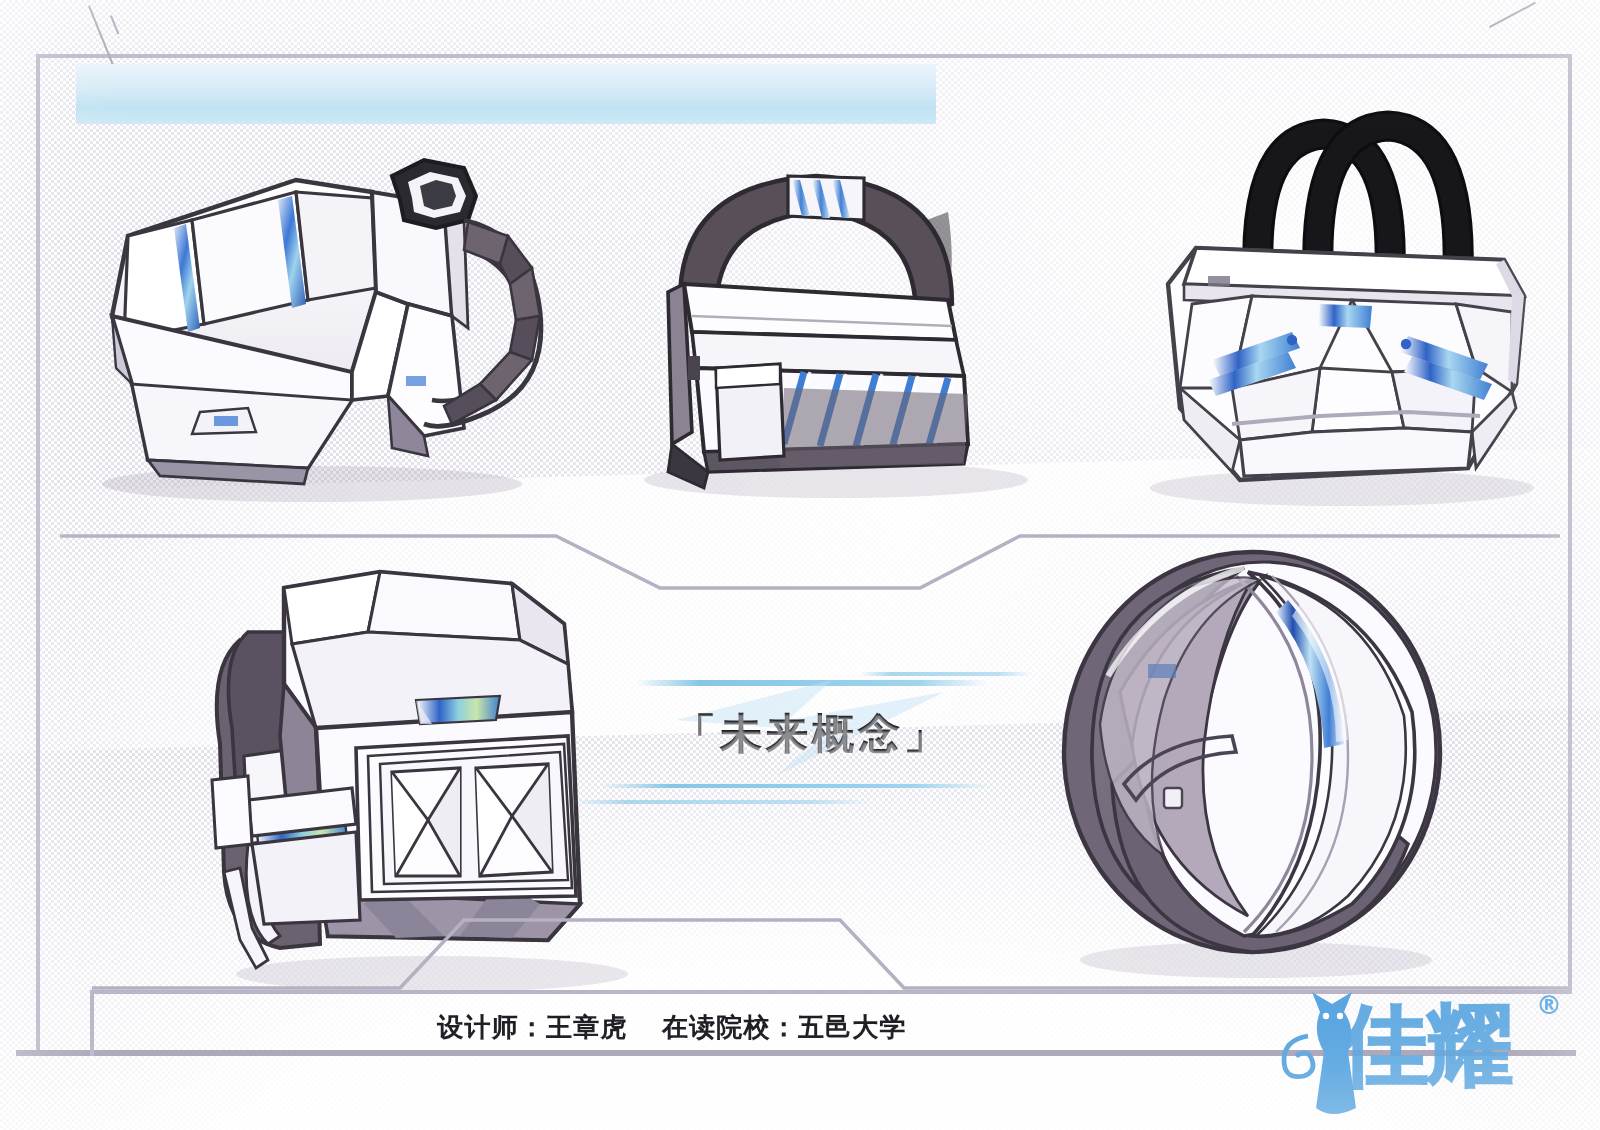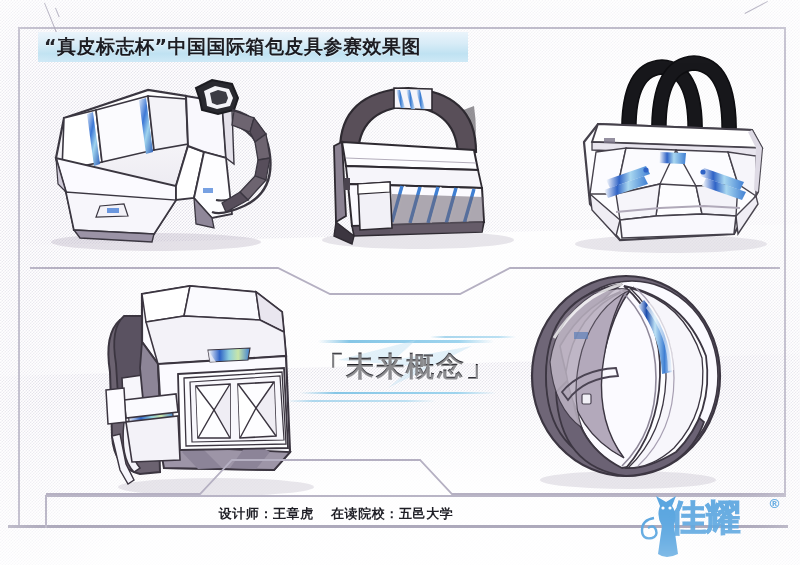--- a/index.html
+++ b/index.html
@@ -49,21 +49,21 @@
   .title-text{position:absolute;left:44px;top:33px;width:428px;height:28px;
     display:flex;align-items:center;letter-spacing:.5px;
     font-family:"DejaVu Sans","Liberation Sans",sans-serif;
     font-weight:bold;font-size:19px;color:#16161c;white-space:nowrap;
     text-shadow:0 1px 0 rgba(255,255,255,.45);}
 
   
   .concept{position:absolute;left:296px;top:344px;width:220px;height:46px;}
   .concept-text{position:absolute;inset:0;display:flex;align-items:center;justify-content:center;
     font-family:"DejaVu Sans","Liberation Sans",sans-serif;
-    font-weight:bold;font-size:28px;letter-spacing:2px;white-space:nowrap;
+    font-weight:bold;font-size:21px;letter-spacing:2px;white-space:nowrap;
     background:linear-gradient(180deg,#2b2b33 0%,#15151a 45%,#3a3a45 100%);
     -webkit-background-clip:text;background-clip:text;color:transparent;
     text-shadow:0 1px 1px rgba(255,255,255,.5);}
   .speedline{position:absolute;height:3px;border-radius:2px;
     background:linear-gradient(90deg,rgba(120,190,230,0) 0%,#86c6e6 18%,#9ed4ee 80%,rgba(150,210,235,0) 100%);}
   .sl1{left:318px;top:340px;width:176px;}
   .sl2{left:300px;top:392px;width:196px;height:2px;}
   .sl3{left:286px;top:400px;width:150px;height:2px;opacity:.65;}
   .sl4{left:430px;top:336px;width:86px;height:2px;opacity:.7;}
   .bolt{position:absolute;left:330px;top:330px;width:150px;height:66px;opacity:.5;}
@@ -71,21 +71,21 @@
   
   .credits{position:absolute;left:0;top:505px;width:672px;text-align:center;
     font-family:"DejaVu Sans","Liberation Sans",sans-serif;
     font-weight:bold;font-size:13px;color:#1b1b22;letter-spacing:.6px;white-space:nowrap;}
   .credits span{margin:0 6px;}
 
   
   .watermark{position:absolute;left:636px;top:492px;width:164px;height:72px;}
   .wm-text{position:absolute;left:34px;top:2px;
     font-family:"DejaVu Sans","Liberation Sans",sans-serif;
-    font-weight:bold;font-size:36px;color:#5aa6e0;opacity:.92;letter-spacing:-1px;
+    font-weight:bold;font-size:44px;color:#5aa6e0;opacity:.92;letter-spacing:-1px;
     -webkit-text-stroke:1px #5aa6e0;}
   .wm-reg{position:absolute;left:132px;top:4px;font-size:13px;color:#5aa6e0;font-weight:bold;}
 
   
   .bag{position:absolute;}
   .bag svg{display:block;overflow:visible;}
 </style>
 </head>
 <body>
 
@@ -321,21 +321,20 @@
   <div class="frame-line f-left"></div>
   <div class="frame-line f-right"></div>
   <div class="frame-line f-bot"></div>
   <div class="frame-line f-bot2"></div>
   <div class="frame-line f-left2"></div>
   <div class="corner-tick ct-a"></div>
   <div class="corner-tick ct-b"></div>
   <div class="corner-tick ct-c"></div>
 
   <div class="title-band"></div>
-  <div class="title-text">“真皮标志杯”中国国际箱包皮具参赛效果图</div>
 
   <div class="speedline sl4"></div>
   <div class="speedline sl1"></div>
   <svg class="bolt" viewBox="0 0 150 66">
     <path d="M8 30 L86 10 L64 30 L142 16 L58 58 L84 36 Z" fill="#bcdff2" opacity=".85"></path>
   </svg>
   <div class="concept">
     <div class="concept-text">「未来概念」</div>
   </div>
   <div class="speedline sl2"></div>

